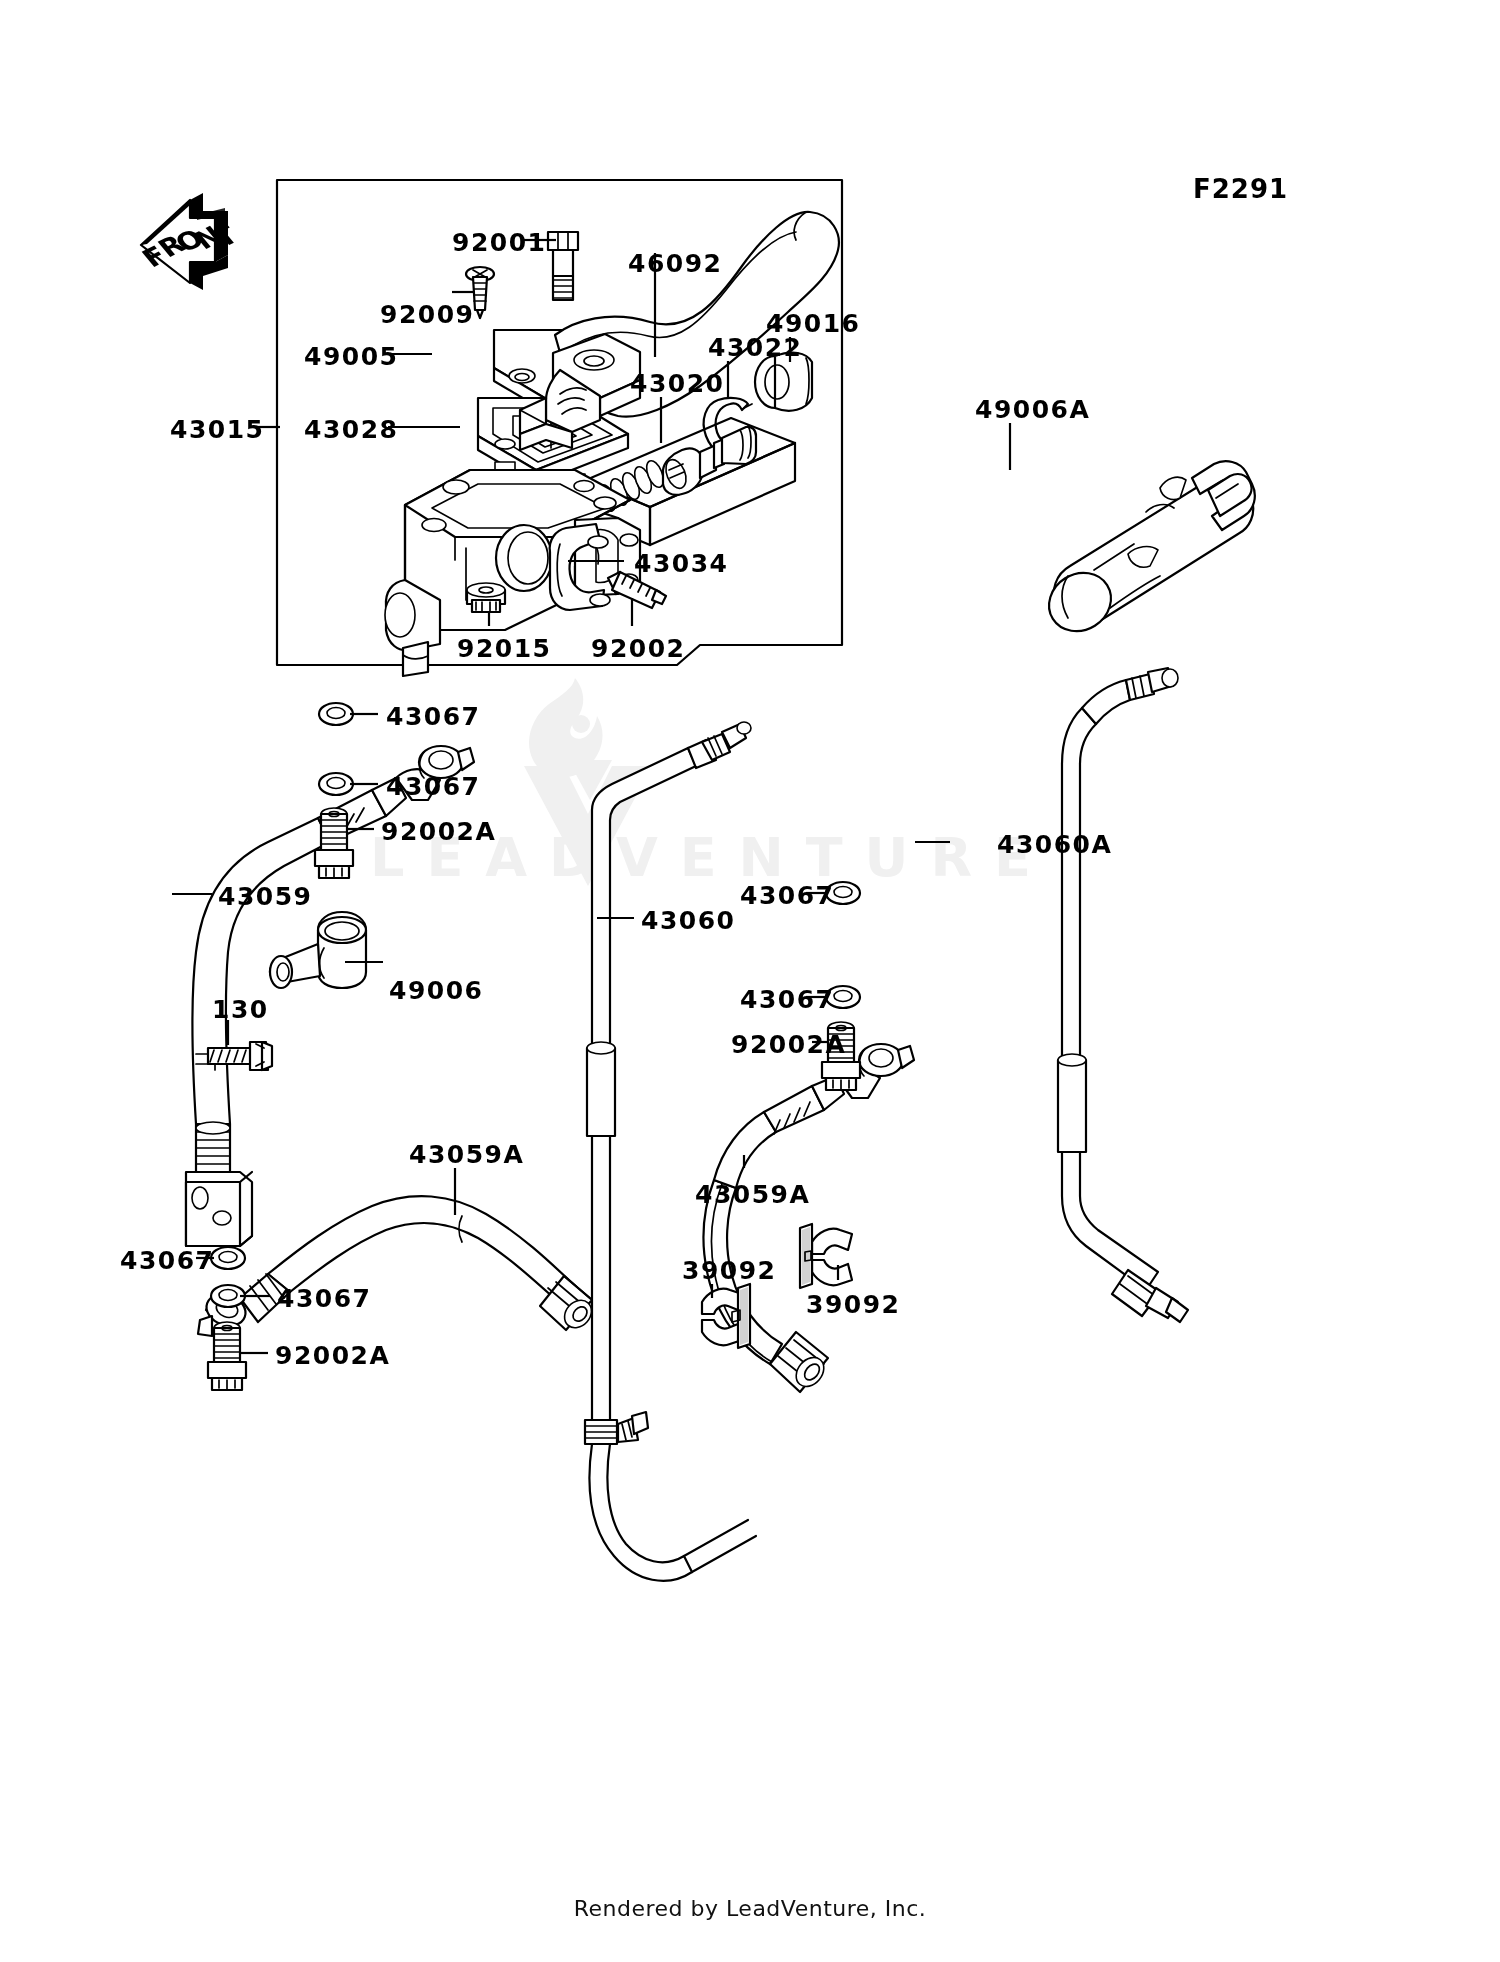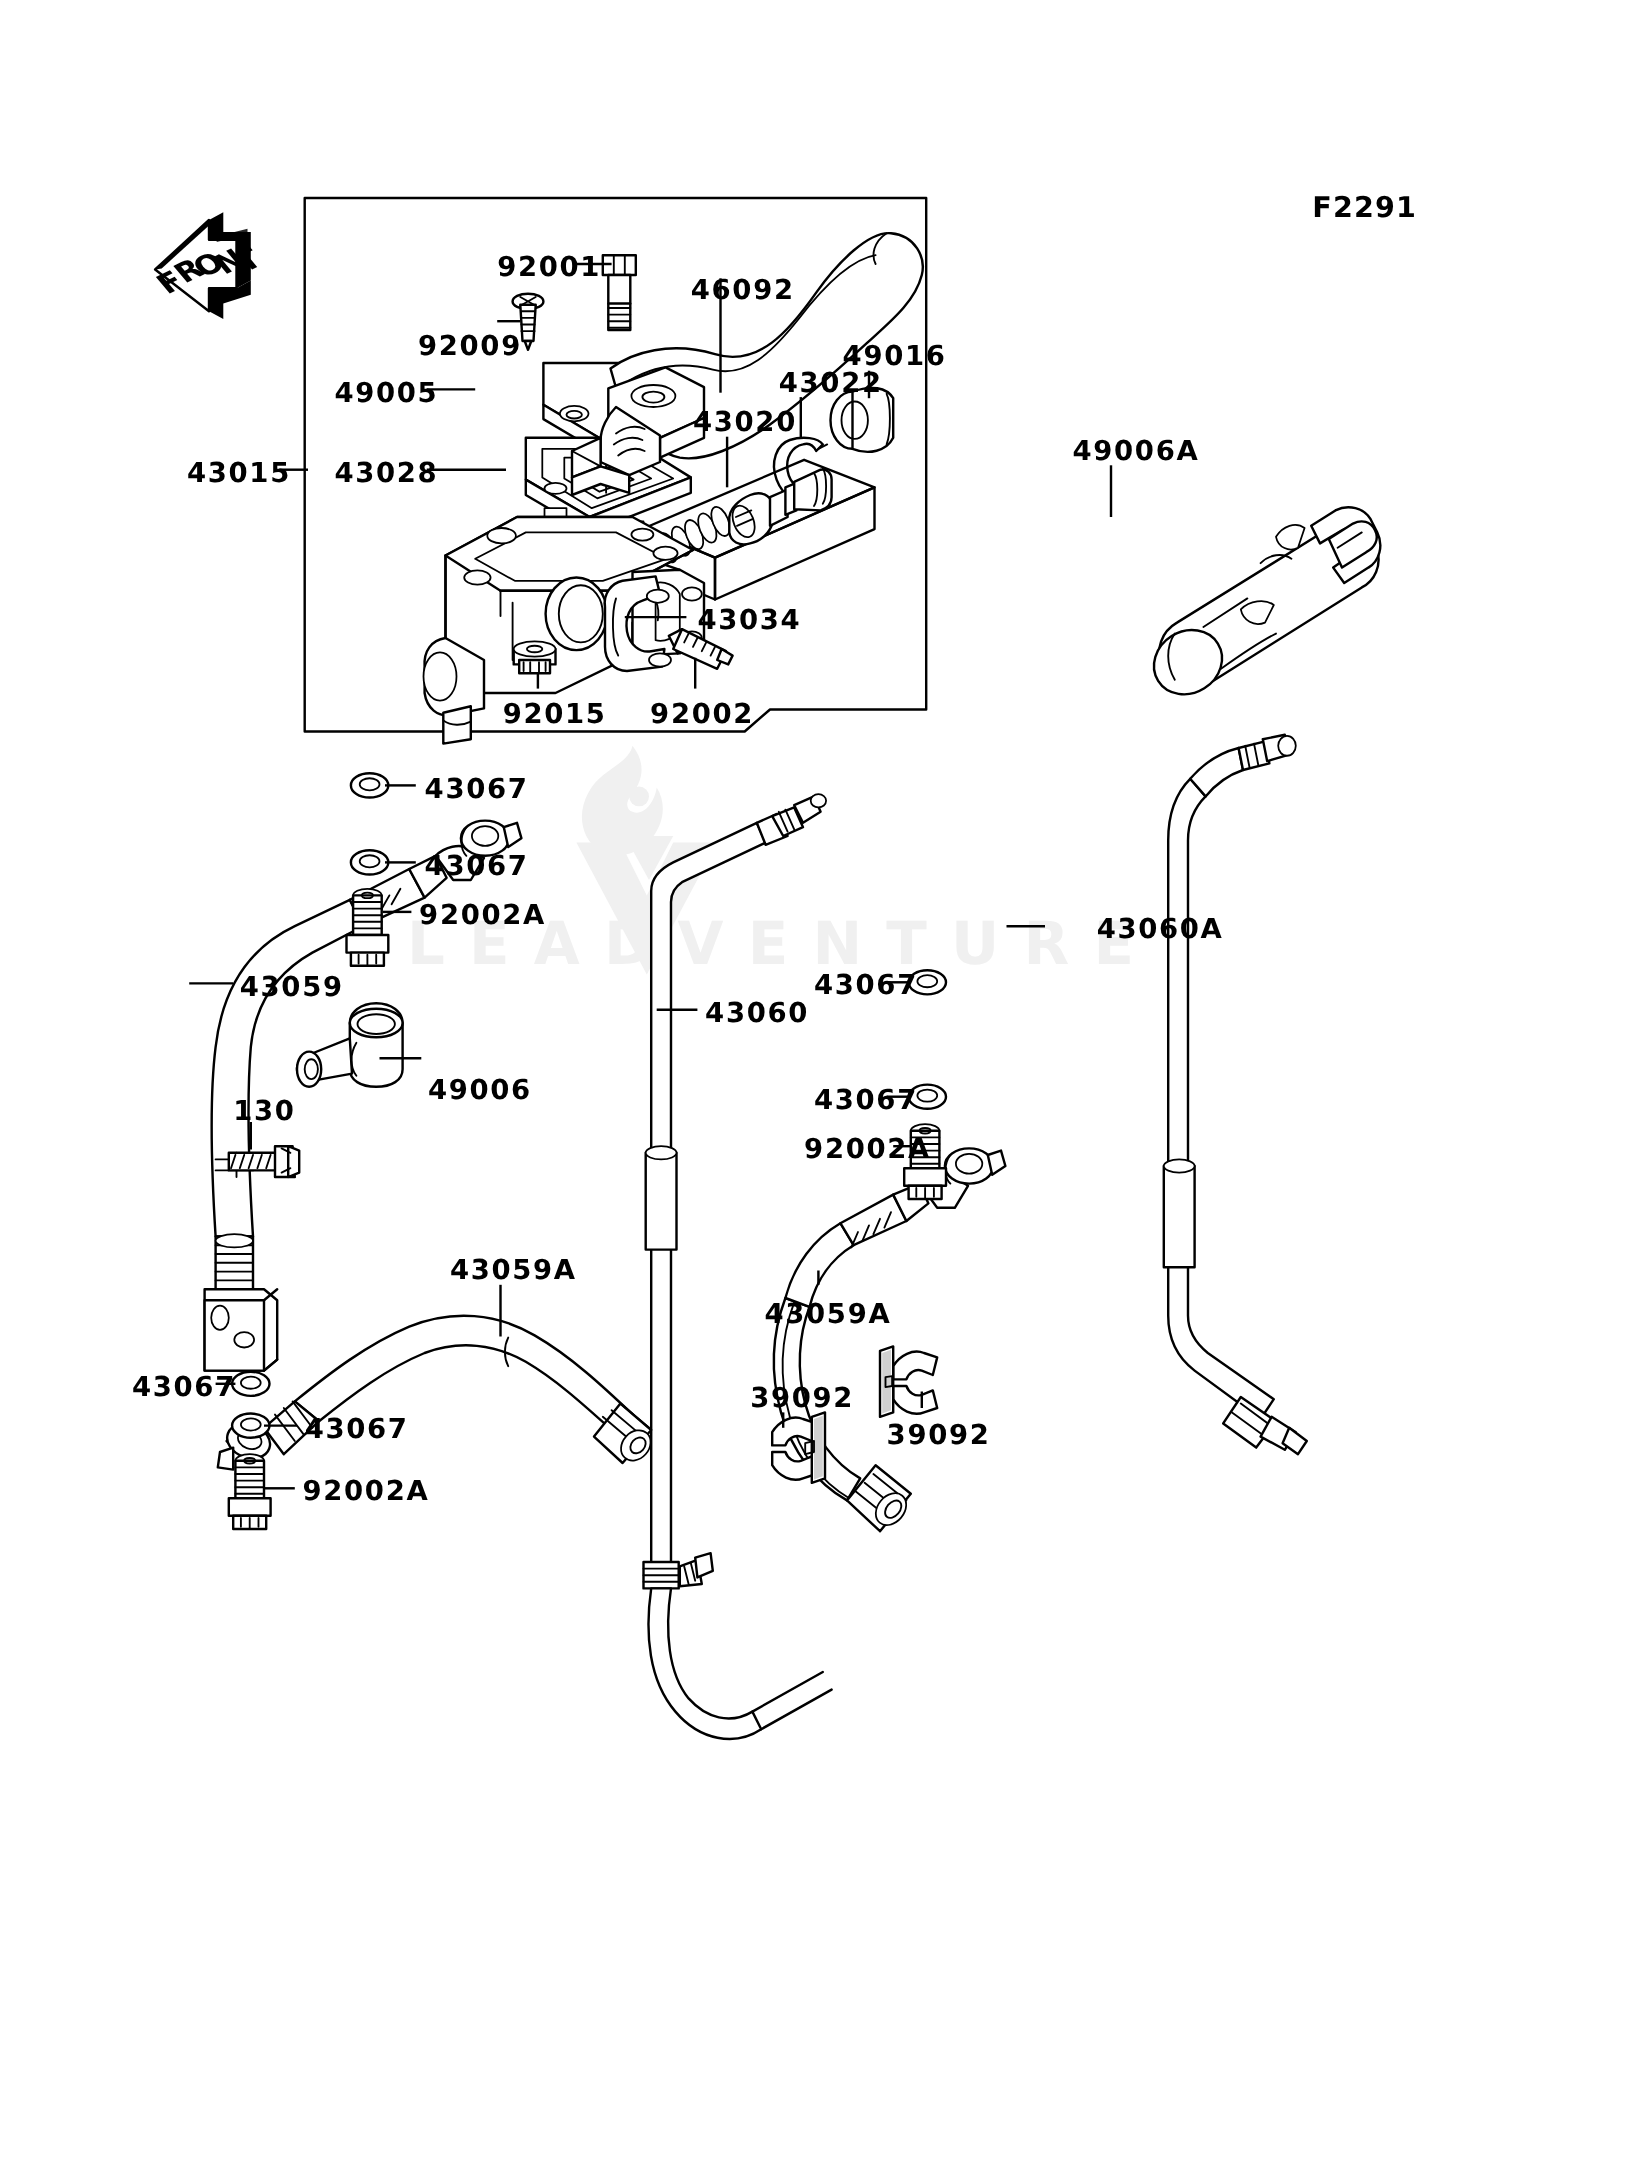--- a/index.html
+++ b/index.html
@@ -511,14 +511,15 @@
       <div class="lbl" style="left: 731px; top: 1030px;">92002A</div>
       <div class="lbl" style="left: 409px; top: 1140px;">43059A</div>
       <div class="lbl" style="left: 695px; top: 1180px;">43059A</div>
       <div class="lbl" style="left: 120px; top: 1246px;">43067</div>
       <div class="lbl" style="left: 682px; top: 1256px;">39092</div>
       <div class="lbl" style="left: 277px; top: 1284px;">43067</div>
       <div class="lbl" style="left: 806px; top: 1290px;">39092</div>
       <div class="lbl" style="left: 275px; top: 1341px;">92002A</div>
     </div>
 
+  <div class="footer">Rendered by LeadVenture, Inc.</div>
 
 </div>
 
 </body></html>

